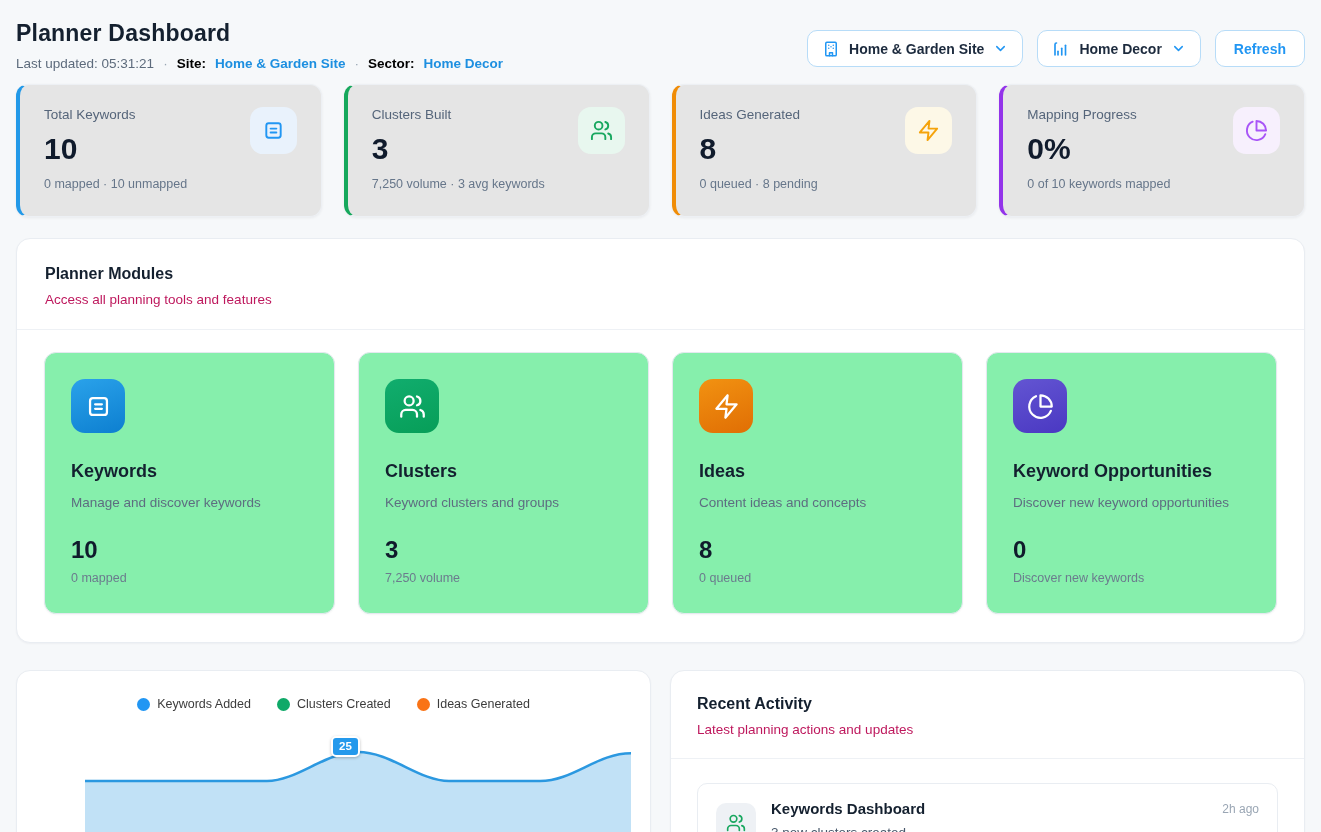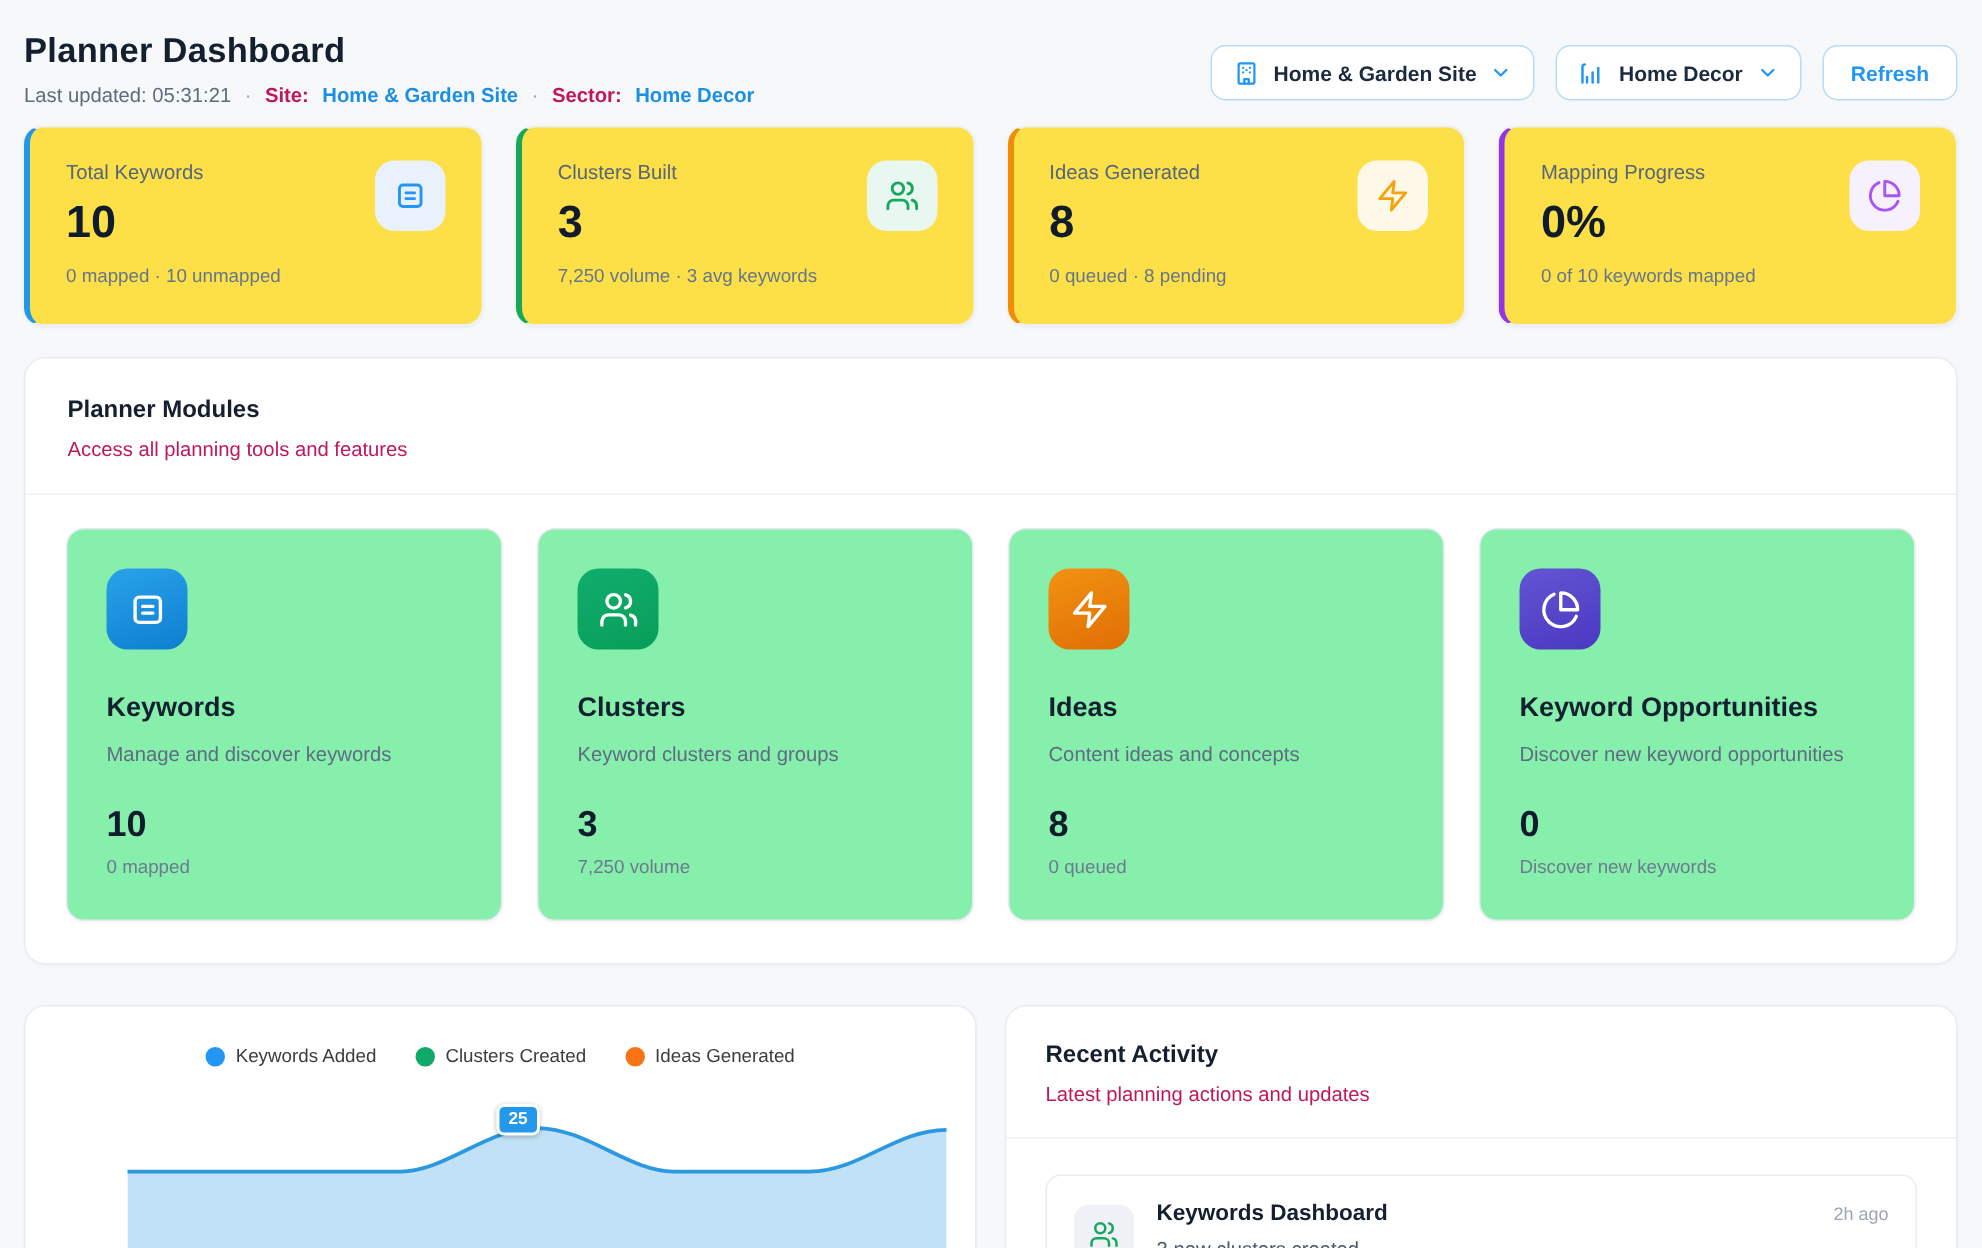--- a/index.html
+++ b/index.html
@@ -8,36 +8,36 @@
     font-family:"Liberation Sans", sans-serif;
     background:#f6f8fa;
     color:#16202e;
   }
   .page { padding:20px 16px 0; }
 
   
   .topbar { display:flex; justify-content:space-between; align-items:flex-start;gap:31px; }
   .page-title { font-size:23px; font-weight:800; color:#14202f; letter-spacing:.2px; }
   .page-meta { margin-top:9px; font-size:13.5px; color:#5d6b7c; display:flex; align-items:center; gap:9px; }
-  .page-meta .strong { color:#be185d; font-weight:700; }
+  .page-meta .strong { color:#000000; font-weight:700; }
   .page-meta a { color:#1d8fe0; text-decoration:none; font-weight:600; }
   .meta-sep { color:#9aa7b4; }
   .topbar-right { display:flex; gap:14px; margin-top:10px; }
   .sel-btn, .refresh-btn {
     height:37px; background:#fff; border:1.5px solid #b7dcf8; border-radius:10px;
     display:flex; align-items:center; gap:9px; padding:0 14px;
     font-family:inherit; font-size:14px; font-weight:700; color:#1c2a3d; cursor:pointer;
   }
   .refresh-btn { color:#2196f3; padding:0 18px;text-align:center; }
   .icon-blue { color:#2196f3; display:flex; }
 
   
   .stats-row { display:grid; grid-template-columns:repeat(4,1fr); gap:22px; margin-top:13px; }
   .stat-card {
-    position:relative; background:#fde047; border-radius:12px; padding:22px 24px 20px;
+    position:relative; background:#e5e5e5; border-radius:12px; padding:22px 24px 20px;
     border:1px solid #edf0f4; border-left-width:4px;
     box-shadow:0 1px 3px rgba(16,24,40,.06);
     min-height:133px;
   }
   .stat-card.c-blue   { border-left-color:#2299e8; }
   .stat-card.c-green  { border-left-color:#16a85c; }
   .stat-card.c-orange { border-left-color:#f08c06; }
   .stat-card.c-purple { border-left-color:#9333ea; }
   .stat-label { font-size:13.5px; color:#55657a; }
   .stat-value { margin-top:10px; font-size:30px; font-weight:800; color:#101b2c; }

